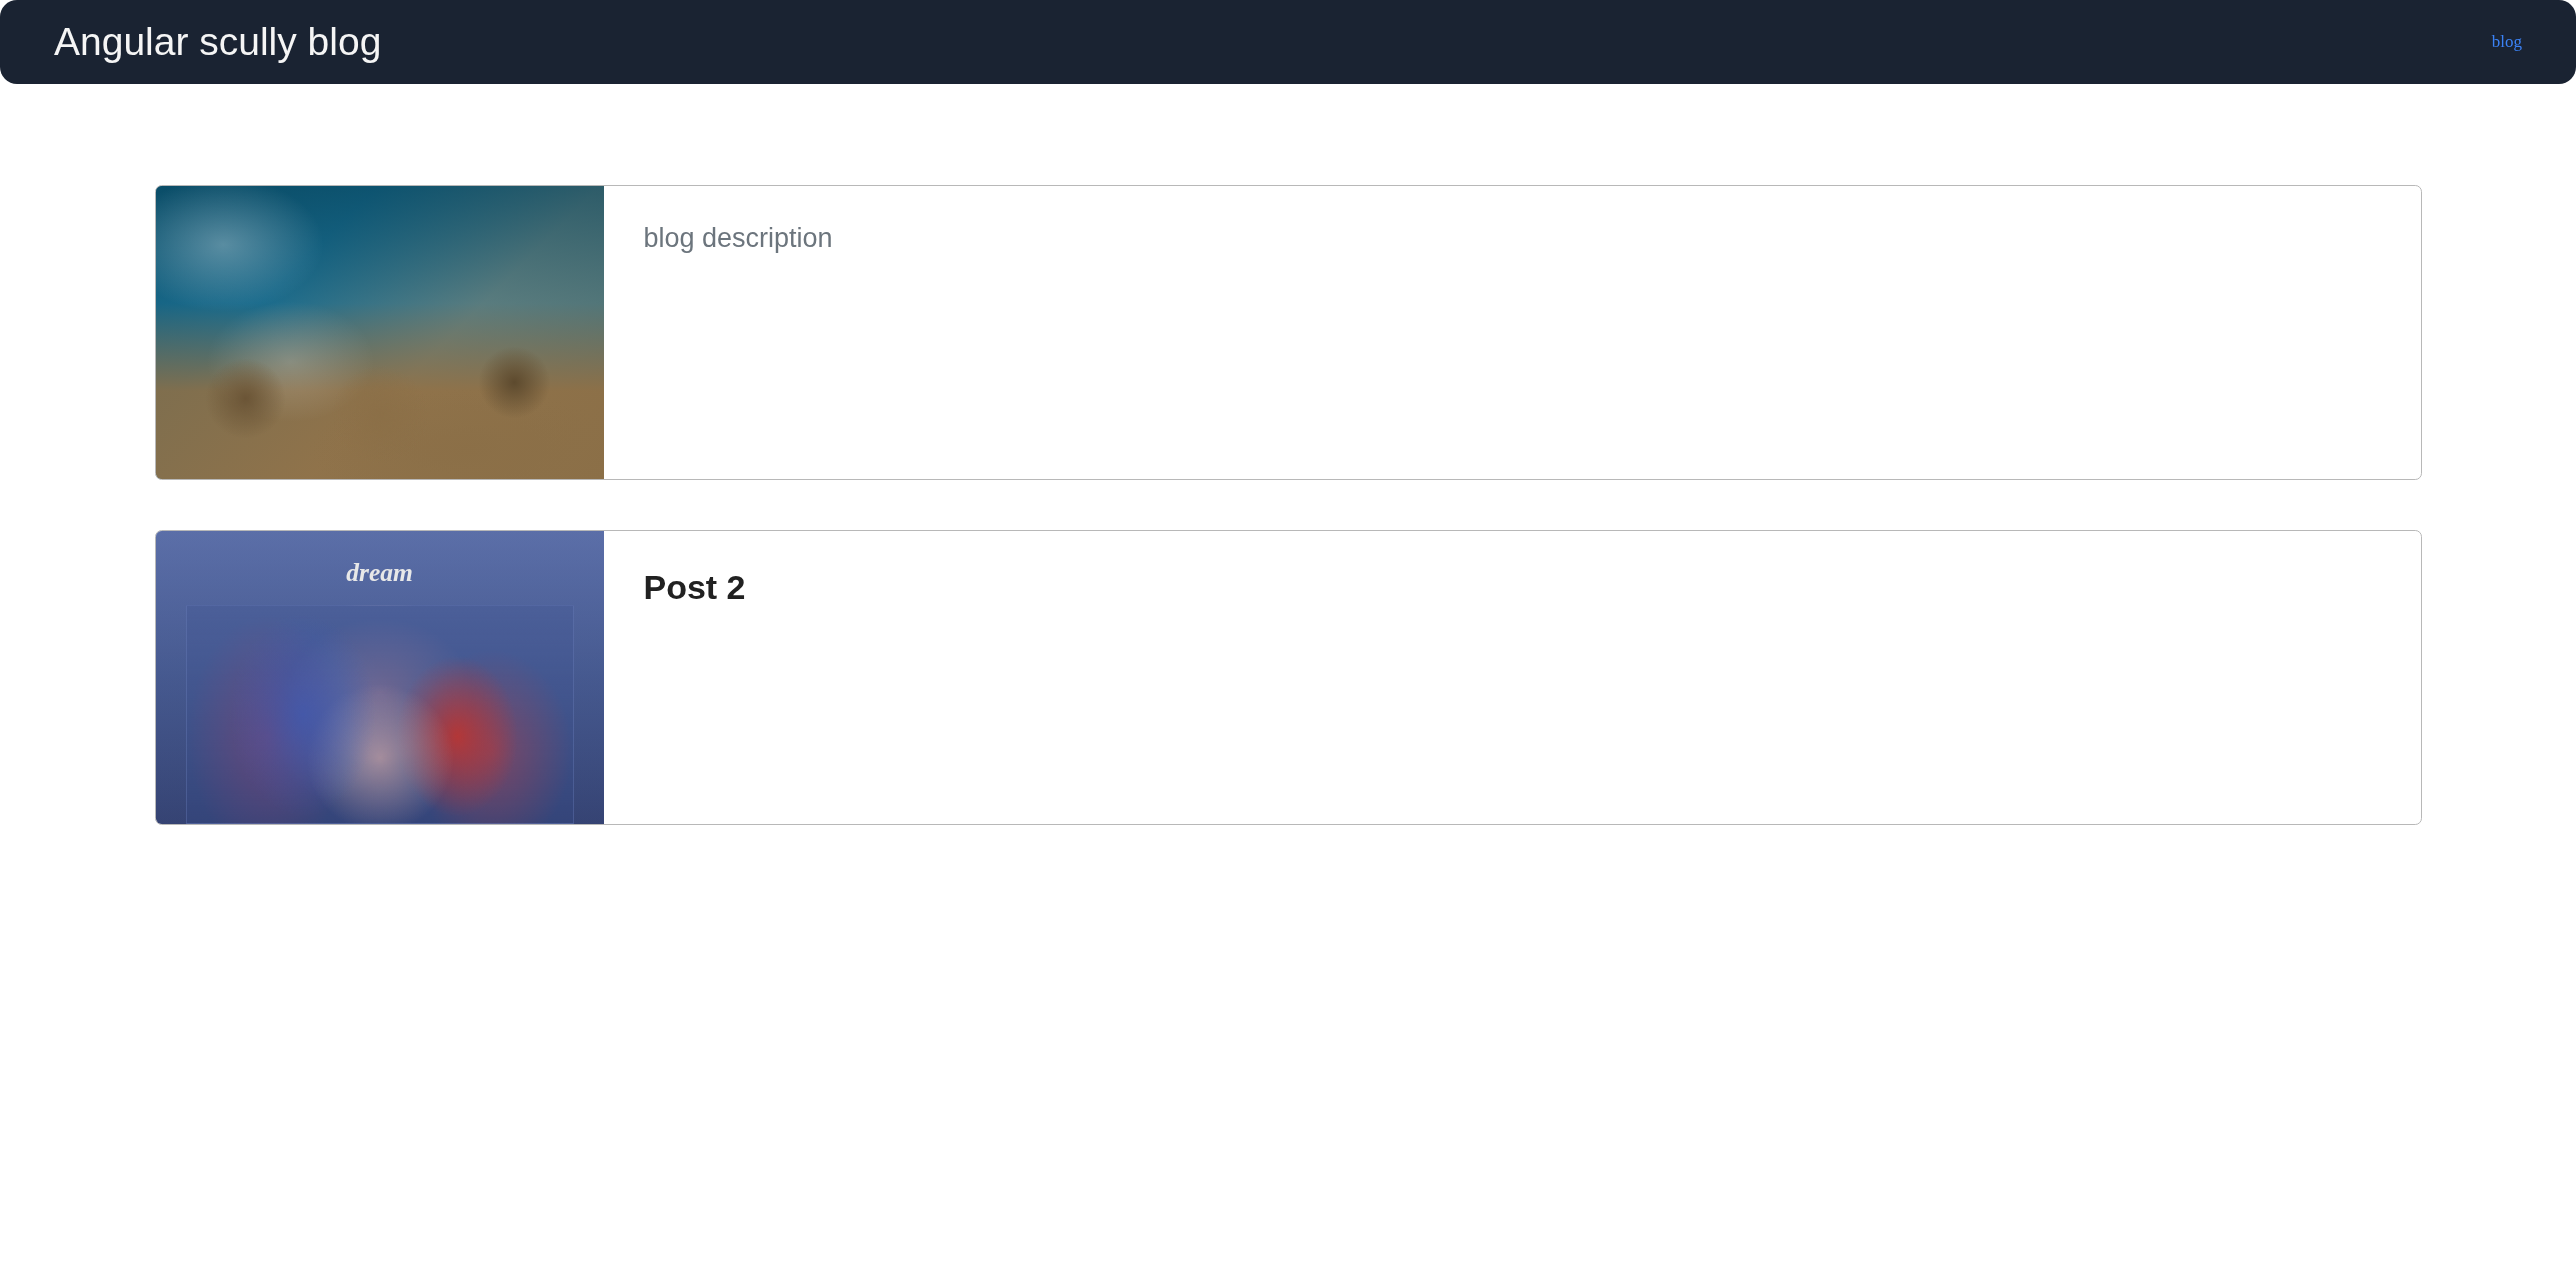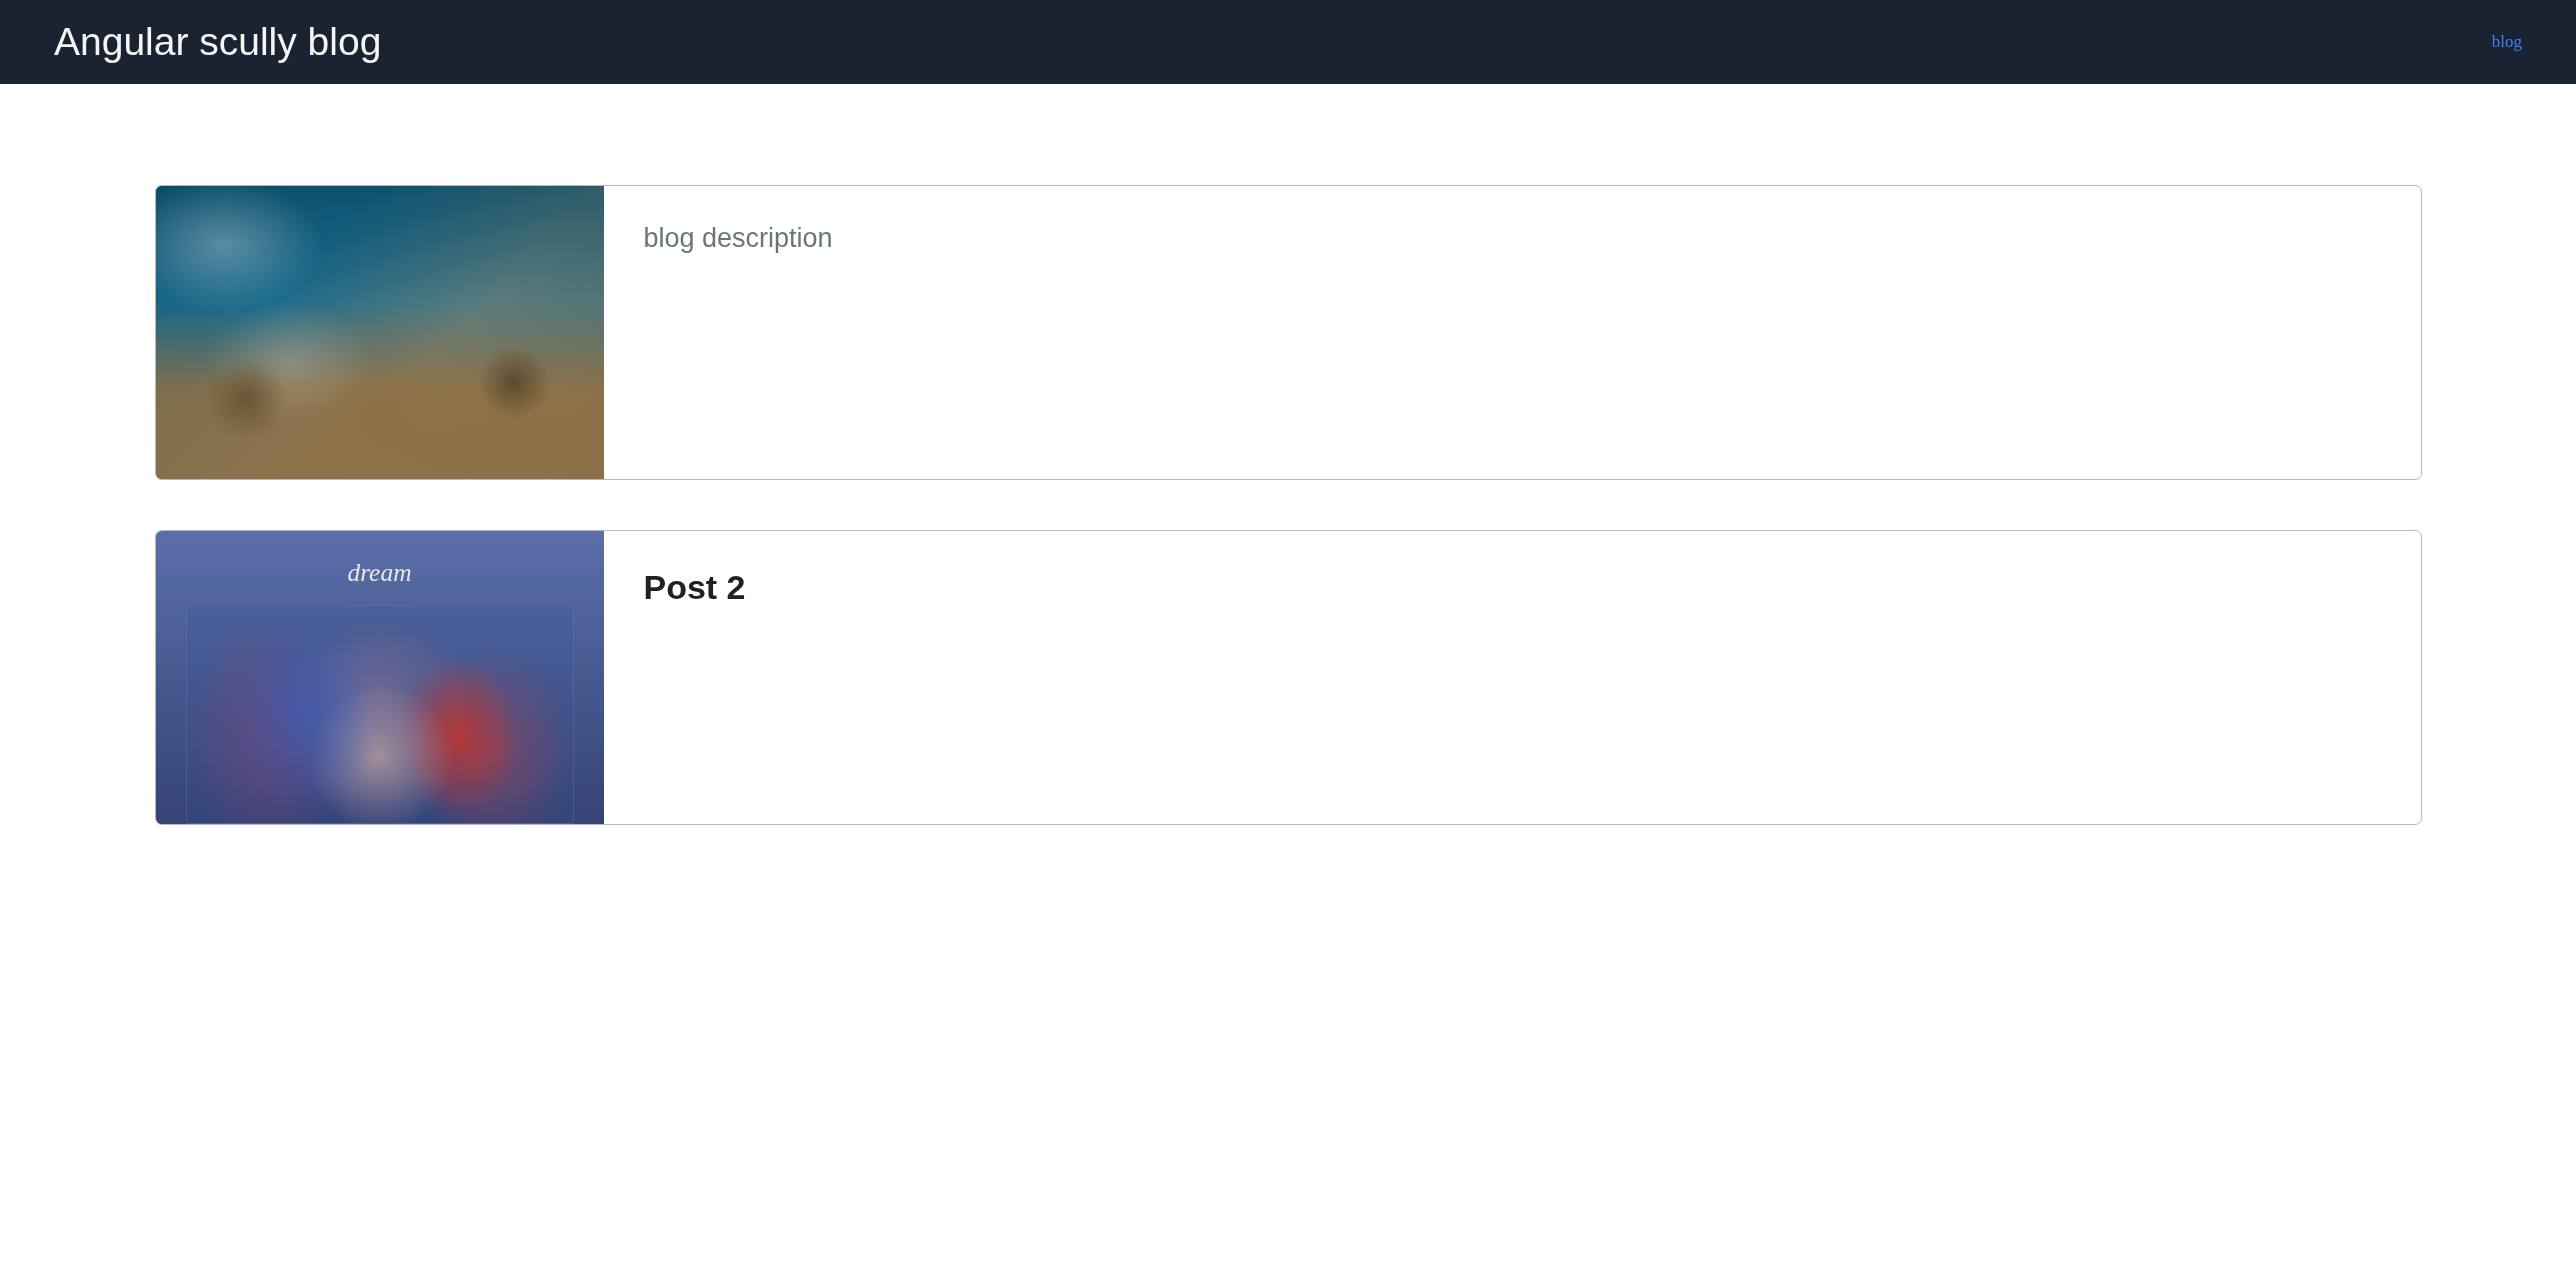--- a/index.html
+++ b/index.html
@@ -12,20 +12,21 @@
       font-family: 'Segoe UI', Tahoma, Geneva, Verdana, sans-serif;
       background: #ffffff;
     }
 
     .navbar {
       background: #1a2332;
       padding: 20px 54px;
       display: flex;
       justify-content: space-between;
       align-items: center;
+      border-radius: 17px;
     }
 
     .navbar-brand {
       color: #f5f5f5;
       font-size: 39px;
       font-weight: 400;
     }
 
     .navbar-link {
       color: #3b82f6;
@@ -82,20 +83,21 @@
       height: 55%;
       background: 
         radial-gradient(circle 67px at 20% 50%, #6b5536 0%, transparent 60%),
         radial-gradient(circle 81px at 50% 60%, #8b6f47 0%, transparent 60%),
         radial-gradient(circle 60px at 80% 40%, #5d4a2e 0%, transparent 60%);
     }
 
     .card-image-2 {
       background: linear-gradient(180deg, #5568a0 0%, #3a4d80 50%, #2a3560 100%);
       position: relative;
+      font-weight: bold;
     }
 
     .card-image-2::before {
       content: '';
       position: absolute;
       inset: 0;
       background: 
         radial-gradient(ellipse 134px 201px at 25% 70%, rgba(180, 60, 100, 0.6) 0%, transparent 60%),
         radial-gradient(ellipse 134px 168px at 75% 75%, rgba(220, 60, 50, 0.7) 0%, transparent 60%),
         radial-gradient(ellipse 168px 134px at 50% 55%, rgba(230, 150, 150, 0.5) 0%, transparent 55%),

